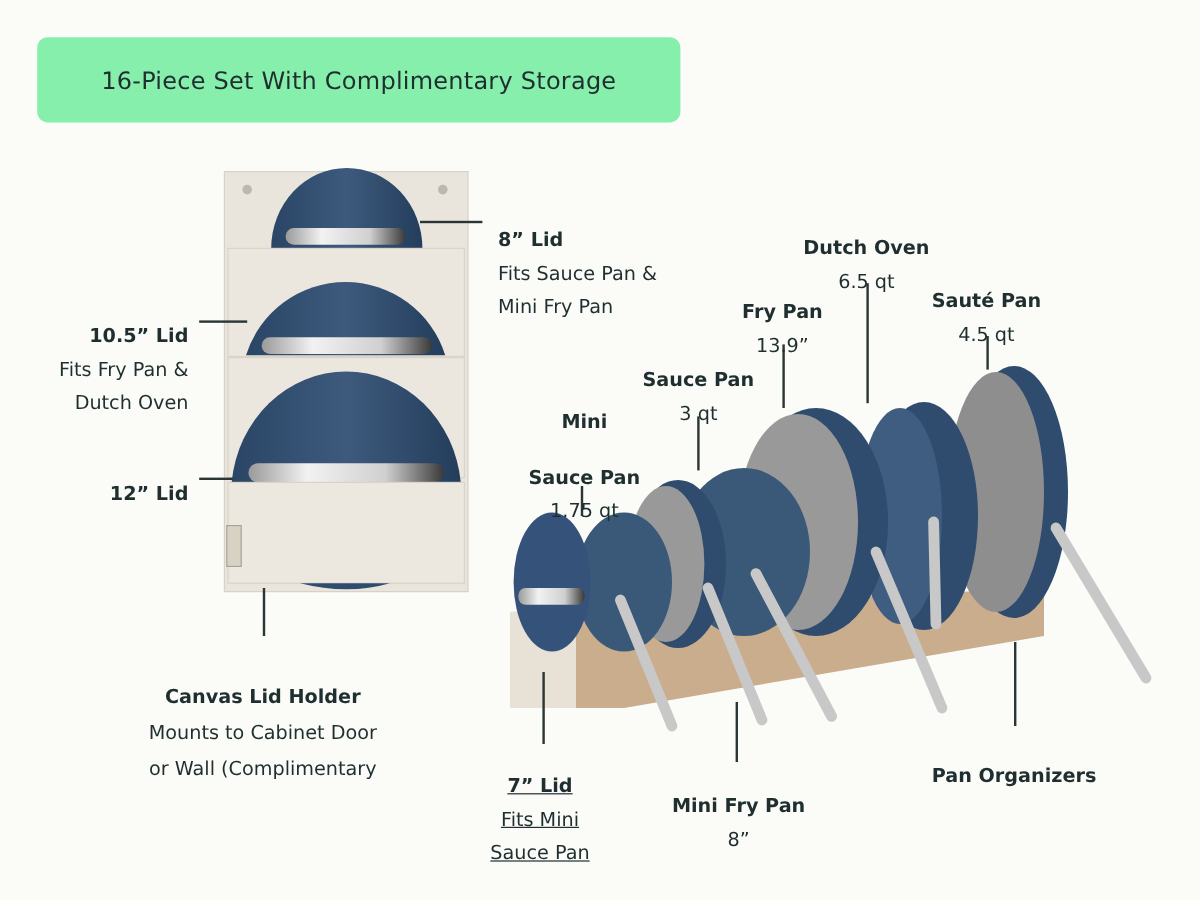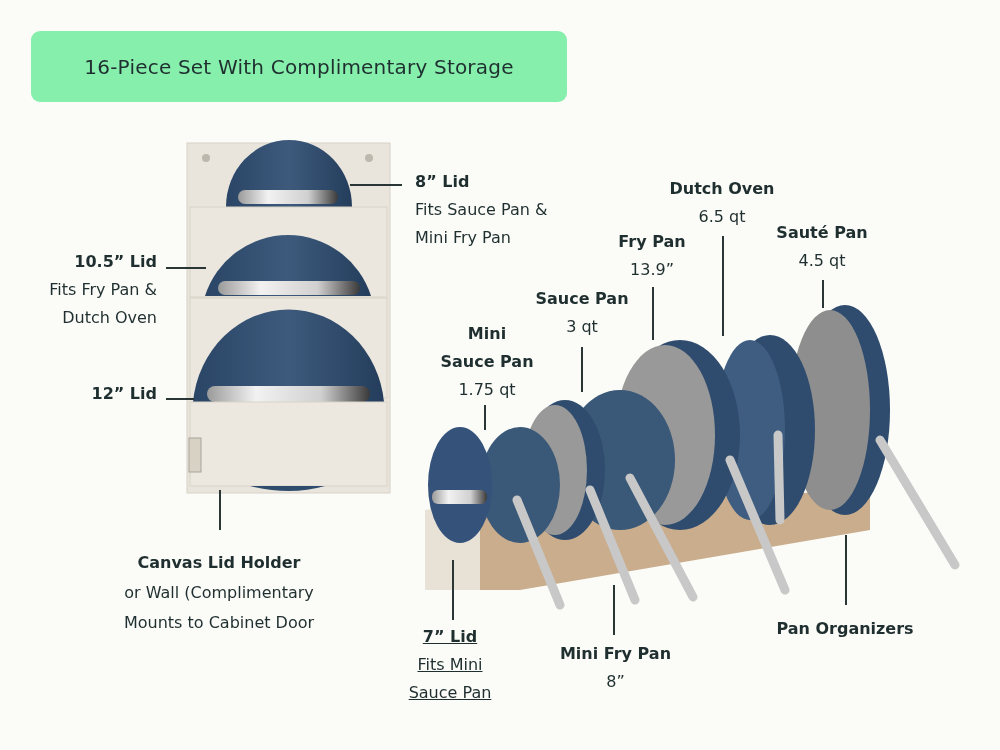--- a/index.html
+++ b/index.html
@@ -1,20 +1,20 @@
 <!DOCTYPE html>
 <html><head>
 <meta charset="utf-8">
 <style>
   html,body{margin:0;padding:0;}
   body{width:1000px;height:750px;background:#fbfbf8;position:relative;overflow:hidden;font-family:"DejaVu Sans","Liberation Sans",sans-serif;color:#1f2f2f;}
   .title-pill{position:absolute;left:31px;top:31px;width:536px;height:71px;background:#86efac;border-radius:9px;display:flex;align-items:center;justify-content:center;}
   .title-pill span{font-size:20px;letter-spacing:0.2px;color:#1f2f2f;}
   .lbl{position:absolute;font-size:16px;line-height:28px;}
-  .lbl .b{font-weight:bold;display:block;}
+  .lbl .b{font-weight:bold;display:block;margin-top:18px;}
   .lbl .n{display:block;}
   .r{text-align:right;}
   .c{text-align:center;}
   .line{position:absolute;background:#2a3535;}
   svg{position:absolute;left:0;top:0;}
 </style>
 </head>
 <body>
 
 <div class="title-pill">
@@ -104,22 +104,22 @@
 <div class="lbl r" style="right:843px;top:248px;">
   <span class="b">10.5” Lid</span>
   <span class="n">Fits Fry Pan &amp;</span>
   <span class="n">Dutch Oven</span>
 </div>
 <div class="lbl r" style="right:843px;top:380px;">
   <span class="b">12” Lid</span>
 </div>
 <div class="lbl c" style="left:100px;top:548px;width:238px;line-height:30px;">
   <span class="b">Canvas Lid Holder</span>
+  <span class="n">Mounts to Cabinet Door</span>
   <span class="n">or Wall (Complimentary</span>
-  <span class="n">Mounts to Cabinet Door</span>
 </div>
 <div class="lbl c" style="left:432px;top:320px;width:110px;">
   <span class="b">Mini</span>
   <span class="b">Sauce Pan</span>
   <span class="n">1.75 qt</span>
 </div>
 <div class="lbl c" style="left:522px;top:285px;width:120px;">
   <span class="b">Sauce Pan</span>
   <span class="n">3 qt</span>
 </div>

